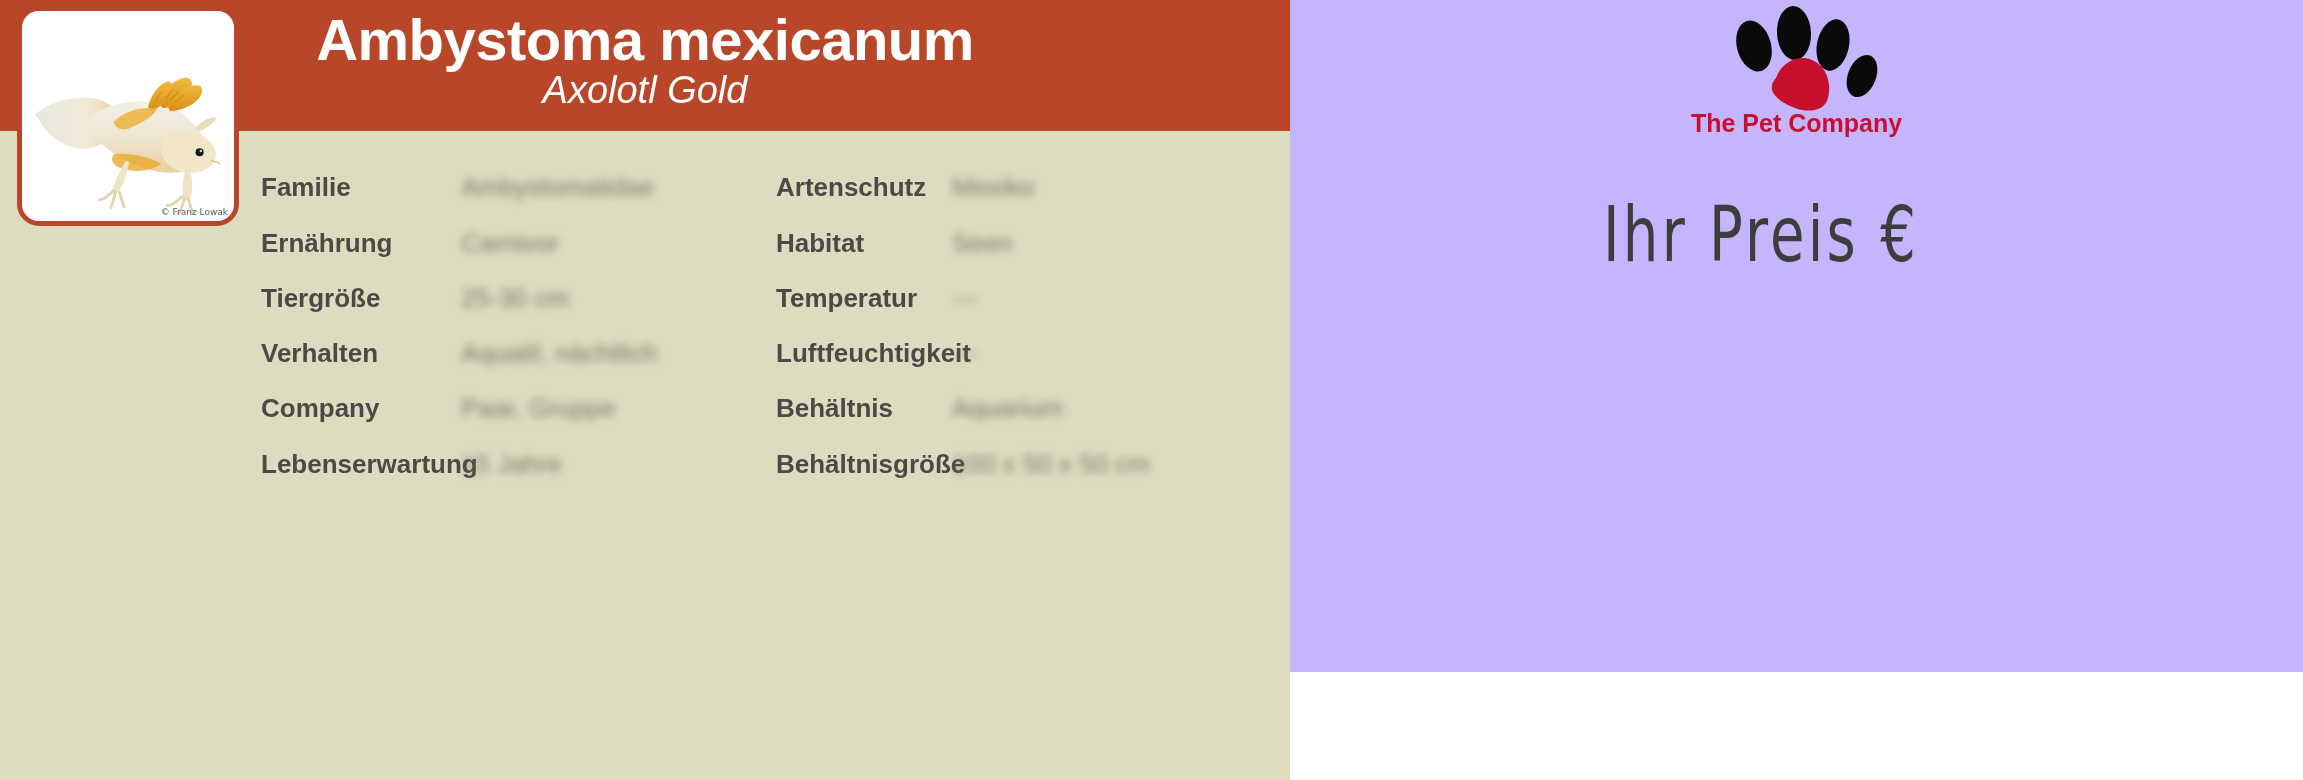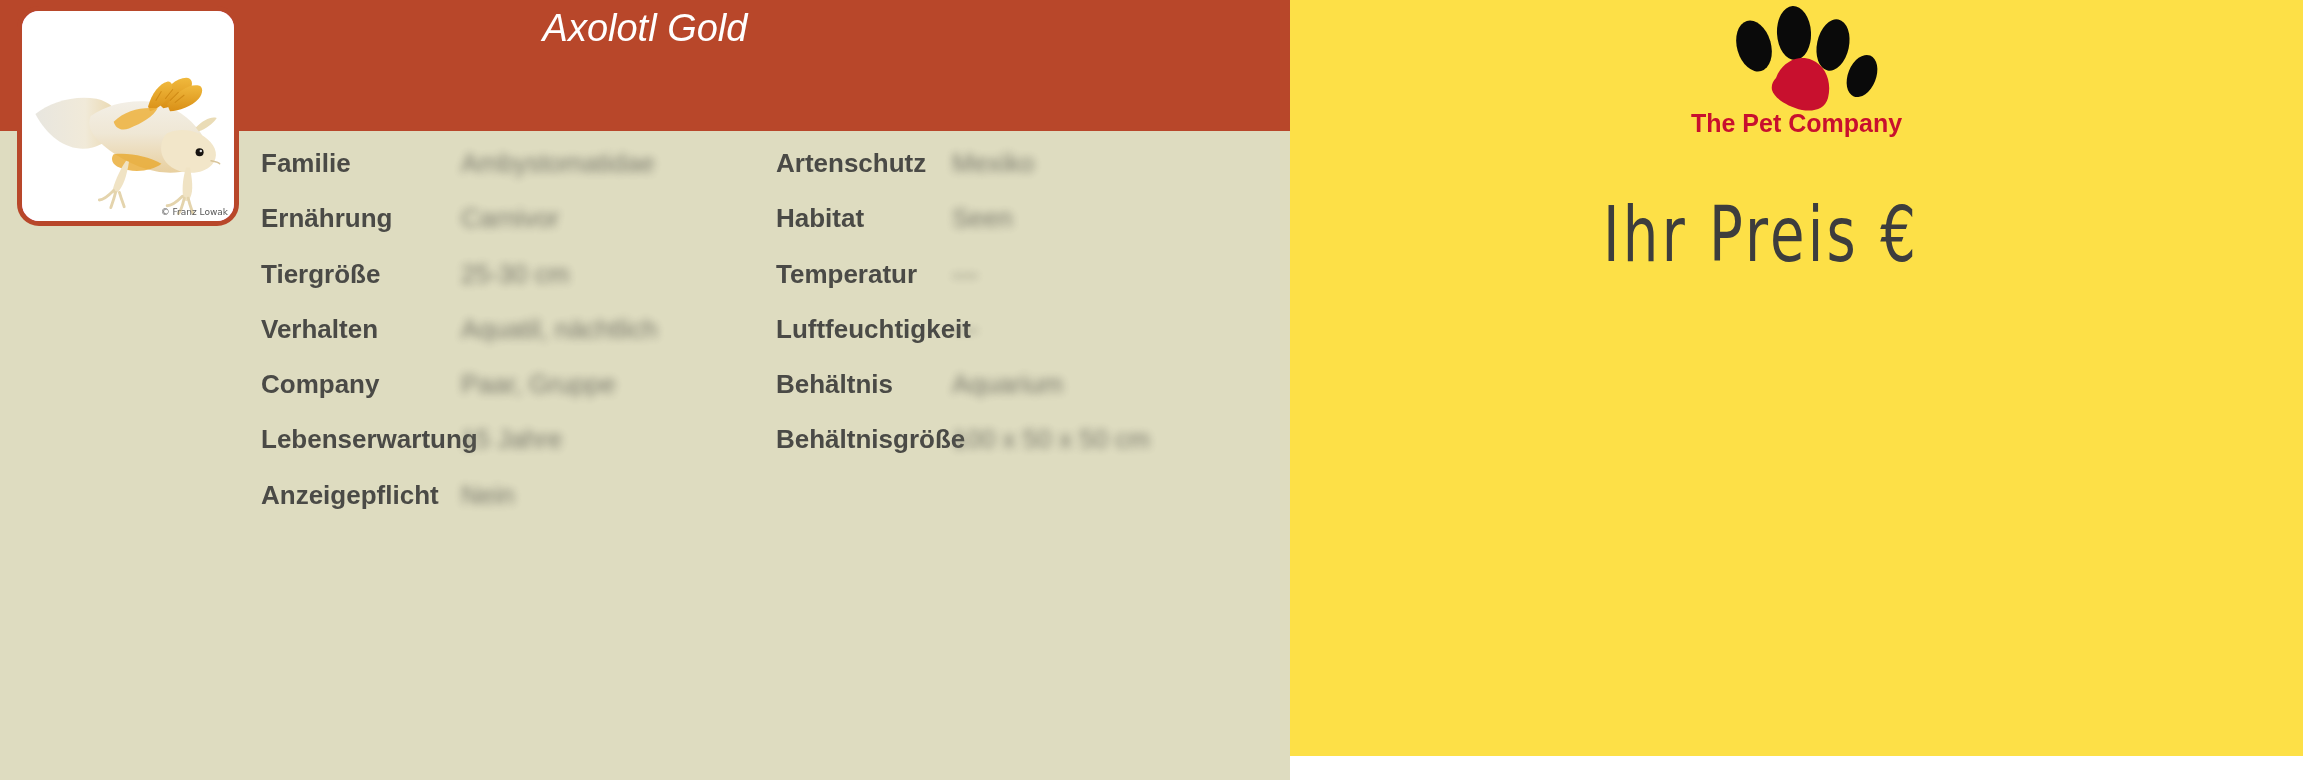--- a/index.html
+++ b/index.html
@@ -80,21 +80,21 @@
   }
   .col{
     position:absolute;top:0;
   }
   .col-left{left:261px;width:515px;}
   .col-right{left:776px;width:514px;}
   .row{
     position:relative;
     height:55.3px;
     display:flex;
-    align-items:flex-start;
+    align-items:flex-end;
   }
   .row-pad{height:17px;}
   .attr-label{
     font-size:26px;
     font-weight:bold;
     color:#4a4a46;
     white-space:nowrap;
     flex:0 0 auto;
   }
   .col-left .attr-label{width:200px;}
@@ -103,22 +103,22 @@
     font-size:26px;
     color:#6b6b60;
     white-space:nowrap;
     filter:blur(4.2px);
     opacity:.88;
   }
 
   
   .price-panel{
     position:absolute;left:1290px;top:0;
-    width:1013px;height:756px;
-    background:#fde047;
+    width:1013px;height:672px;
+    background:#c4b5fd;
   }
   .logo-wrap{
     position:absolute;left:50%;top:4px;
     transform:translateX(-50%);
     width:330px;height:140px;
   }
   .paw{
     position:absolute;left:50%;top:2px;
     transform:translateX(-50%);
     width:190px;height:105px;
@@ -152,20 +152,21 @@
 </head>
 <body>
 
 <div class="label">
 
   <div class="info-panel">
 
     <div class="header-band"></div>
 
     <div class="title-block">
+      <div class="sci-name">Ambystoma mexicanum</div>
       <div class="common-name">Axolotl Gold</div>
     </div>
 
     <div class="photo-card">
       <svg class="photo-inner" viewBox="0 0 222 220" preserveAspectRatio="xMidYMid meet">
         <defs>
           <linearGradient id="bodyG" x1="0" y1="0" x2="0" y2="1">
             <stop offset="0%" stop-color="#f3efe6"></stop>
             <stop offset="45%" stop-color="#efe7d5"></stop>
             <stop offset="100%" stop-color="#e8cf9e"></stop>
@@ -257,24 +258,20 @@
           <span class="attr-value">Aquatil, nächtlich</span>
         </div>
         <div class="row">
           <span class="attr-label">Company</span>
           <span class="attr-value">Paar, Gruppe</span>
         </div>
         <div class="row">
           <span class="attr-label">Lebenserwartung</span>
           <span class="attr-value">15 Jahre</span>
         </div>
-        <div class="row">
-          <span class="attr-label">Anzeigepflicht</span>
-          <span class="attr-value">Nein</span>
-        </div>
       </div>
 
       <div class="col col-right">
         <div class="row-pad"></div>
 
         <div class="row">
           <span class="attr-label">Artenschutz</span>
           <span class="attr-value">Mexiko</span>
         </div>
         <div class="row">

